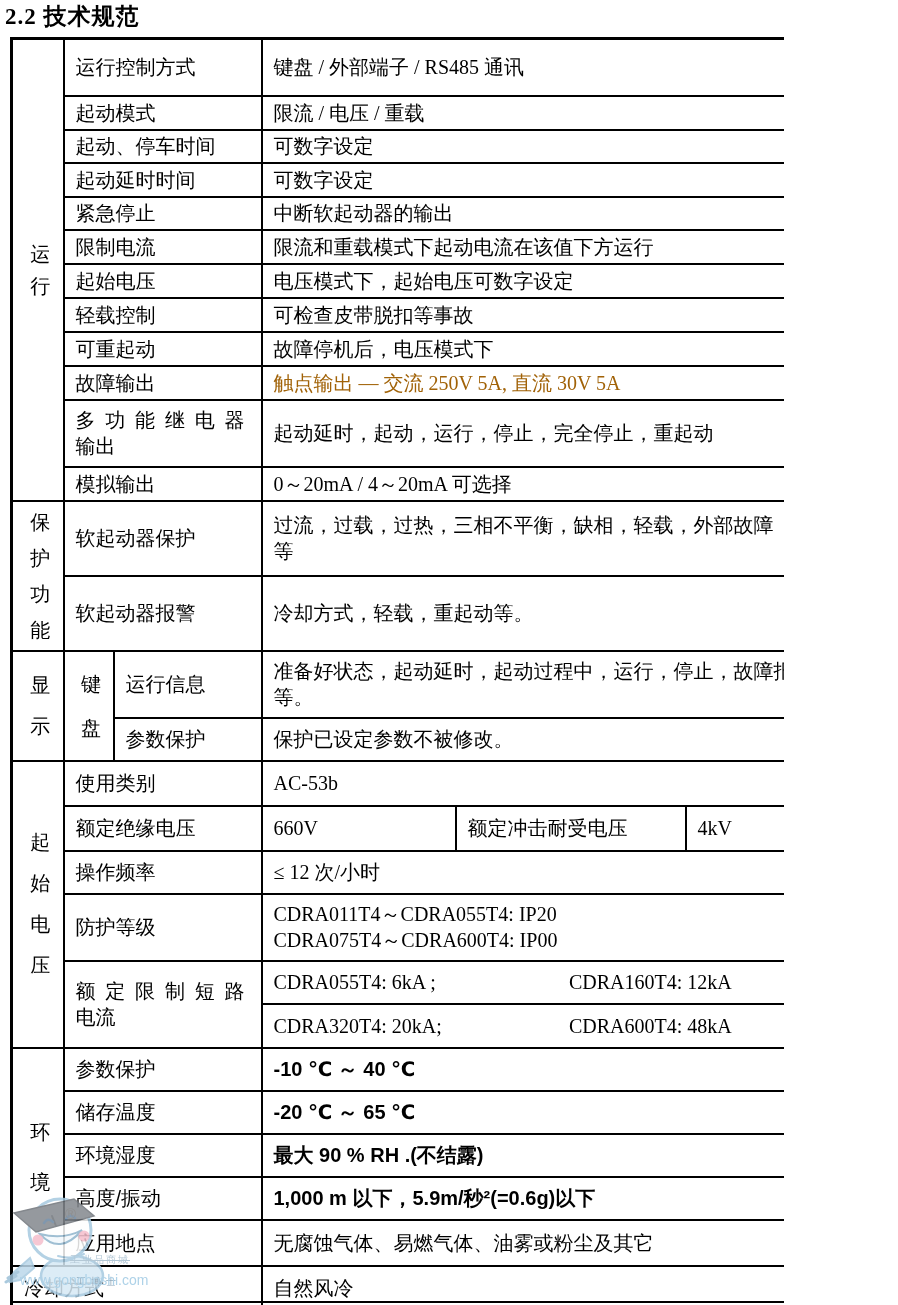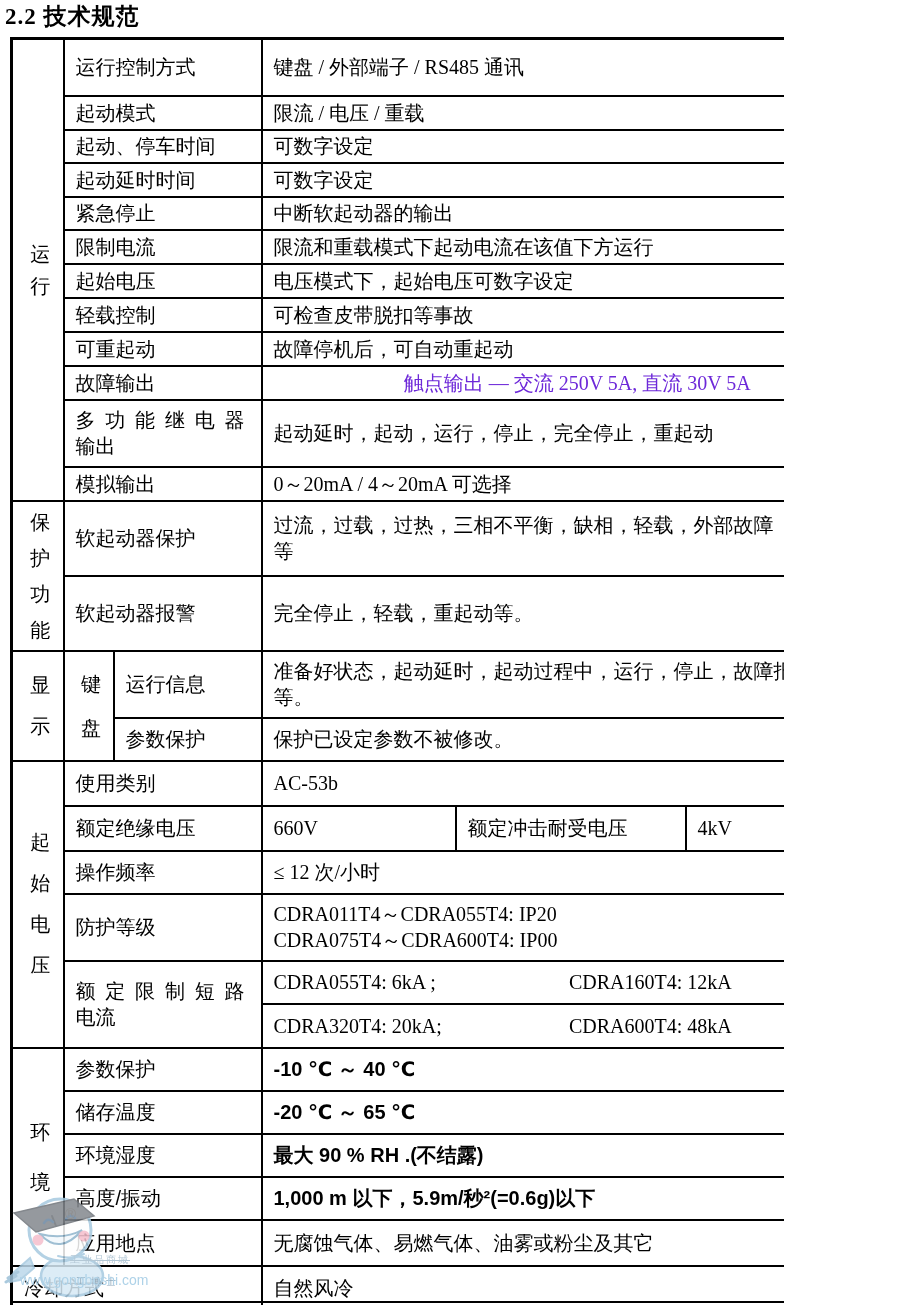--- a/index.html
+++ b/index.html
@@ -9,21 +9,21 @@
         letter-spacing:1px;}
   table.spec{position:absolute;left:10px;top:37px;width:877px;border-collapse:collapse;
         table-layout:fixed;border:3px solid #000;}
   table.spec td{border:2px solid #000;font-size:20px;line-height:1.3;vertical-align:middle;
         padding:2px 6px 2px 11px;overflow:hidden;}
   td.cat{text-align:center;padding:0;}
   .vert{display:inline-block;width:1.2em;word-break:break-all;text-align:center;}
   .lh16{line-height:1.6;} .lh18{line-height:1.8;} .lh20{line-height:2.05;}
   .lh22{line-height:2.2;} .lh24{line-height:2.5;}
   td.val{padding:2px 10px 2px 13px;}
-  .red{color:#6d28d9;text-align:center;}
+  .red{color:#a16207;}
   .sans{font-family:"Liberation Sans","DejaVu Sans",sans-serif;}
   .bld{font-weight:bold;}
   .jline{display:block;text-align:justify;text-align-last:justify;padding-right:10px;}
   .line{display:block;}
   .wrap520{display:inline-block;max-width:505px;}
   .wrap560{display:inline-block;max-width:565px;}
   .split{display:flex;align-items:center;gap:16px;}
   .split .l{width:46%;flex:none;}
   .cool-label{padding-left:30px;}
   .bottom-rule{position:absolute;left:10px;top:1301px;width:877px;border-top:2px solid #000;height:0;}
@@ -83,21 +83,21 @@
       <tr style="height:34px">
         <td colspan="2">起始电压</td>
         <td colspan="3" class="val">电压模式下，起始电压可数字设定</td>
       </tr>
       <tr style="height:34px">
         <td colspan="2">轻载控制</td>
         <td colspan="3" class="val">可检查皮带脱扣等事故</td>
       </tr>
       <tr style="height:34px">
         <td colspan="2">可重起动</td>
-        <td colspan="3" class="val">故障停机后，可自动重起动</td>
+        <td colspan="3" class="val">故障停机后，电压模式下</td>
       </tr>
       <tr style="height:34px">
         <td colspan="2">故障输出</td>
         <td colspan="3" class="val red">触点输出  — 交流 250V 5A, 直流 30V 5A</td>
       </tr>
       <tr style="height:67px">
         <td colspan="2">
           <span class="jline">多功能继电器</span>
           <span class="line">输出</span>
         </td>
@@ -108,21 +108,21 @@
         <td colspan="3" class="val">0～20mA / 4～20mA 可选择</td>
       </tr>
 
       <tr style="height:68px">
         <td class="cat" rowspan="2"><span class="vert lh18">保护功能</span></td>
         <td colspan="2">软起动器保护</td>
         <td colspan="3" class="val"><span class="wrap520">过流，过载，过热，三相不平衡，缺相，轻载，外部故障等</span></td>
       </tr>
       <tr style="height:67px">
         <td colspan="2">软起动器报警</td>
-        <td colspan="3" class="val">完全停止，轻载，重起动等。</td>
+        <td colspan="3" class="val">冷却方式，轻载，重起动等。</td>
       </tr>
 
       <tr style="height:67px">
         <td class="cat" rowspan="2"><span class="vert lh20">显示</span></td>
         <td class="cat" rowspan="2"><span class="vert lh22">键盘</span></td>
         <td>运行信息</td>
         <td colspan="3" class="val"><span class="wrap560">准备好状态，起动延时，起动过程中，运行，停止，故障报警等。</span></td>
       </tr>
       <tr style="height:43px">
         <td>参数保护</td>

